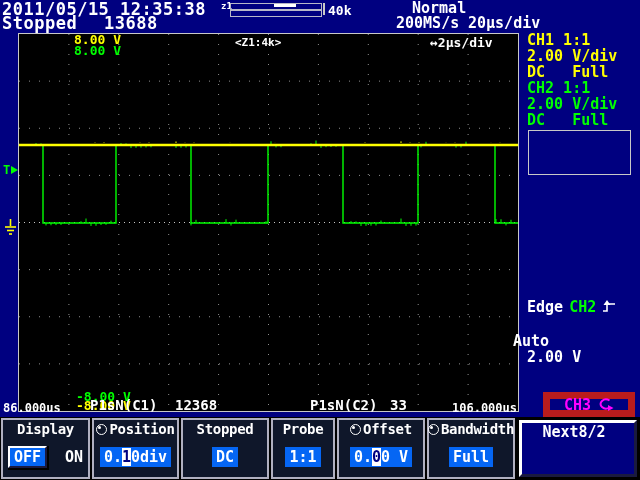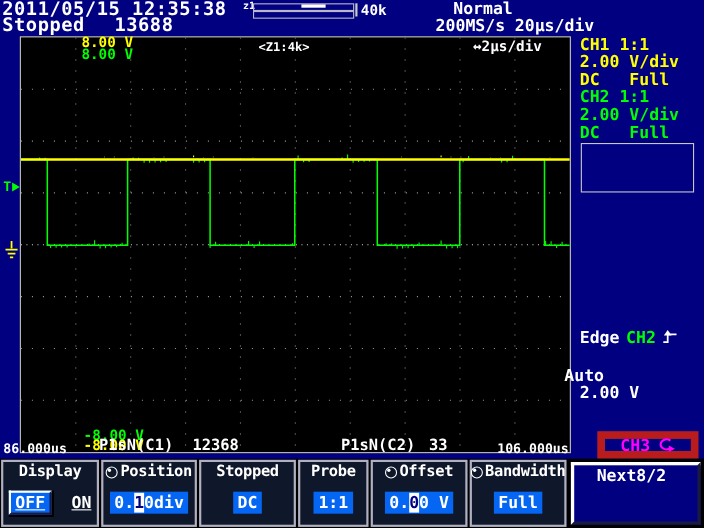--- a/index.html
+++ b/index.html
@@ -207,21 +207,21 @@
     <svg width="18" height="15" viewBox="0 0 18 15">
       <path d="M13.5 3.5 A5.5 4.5 0 1 0 13.5 10.5" fill="none" stroke="#ff00ff" stroke-width="2"></path>
       <path d="M12 14 L17.5 11 L12 8 Z" fill="#ff00ff"></path>
     </svg>
   </div>
 
   <div class="menu">
 
     <div class="panel" style="width:89px;">
       <div class="mtitle">Display</div>
-      <div class="mvalrow" style="text-decoration:underline;">
+      <div class="mvalrow" style="">
         <span class="btn3d">OFF</span>
         <span class="f15">ON</span>
       </div>
     </div>
 
     <div class="panel" style="width:87px;">
       <div class="mtitle">
           <span class="knob"></span>
           <span>Position</span>
         </div>

